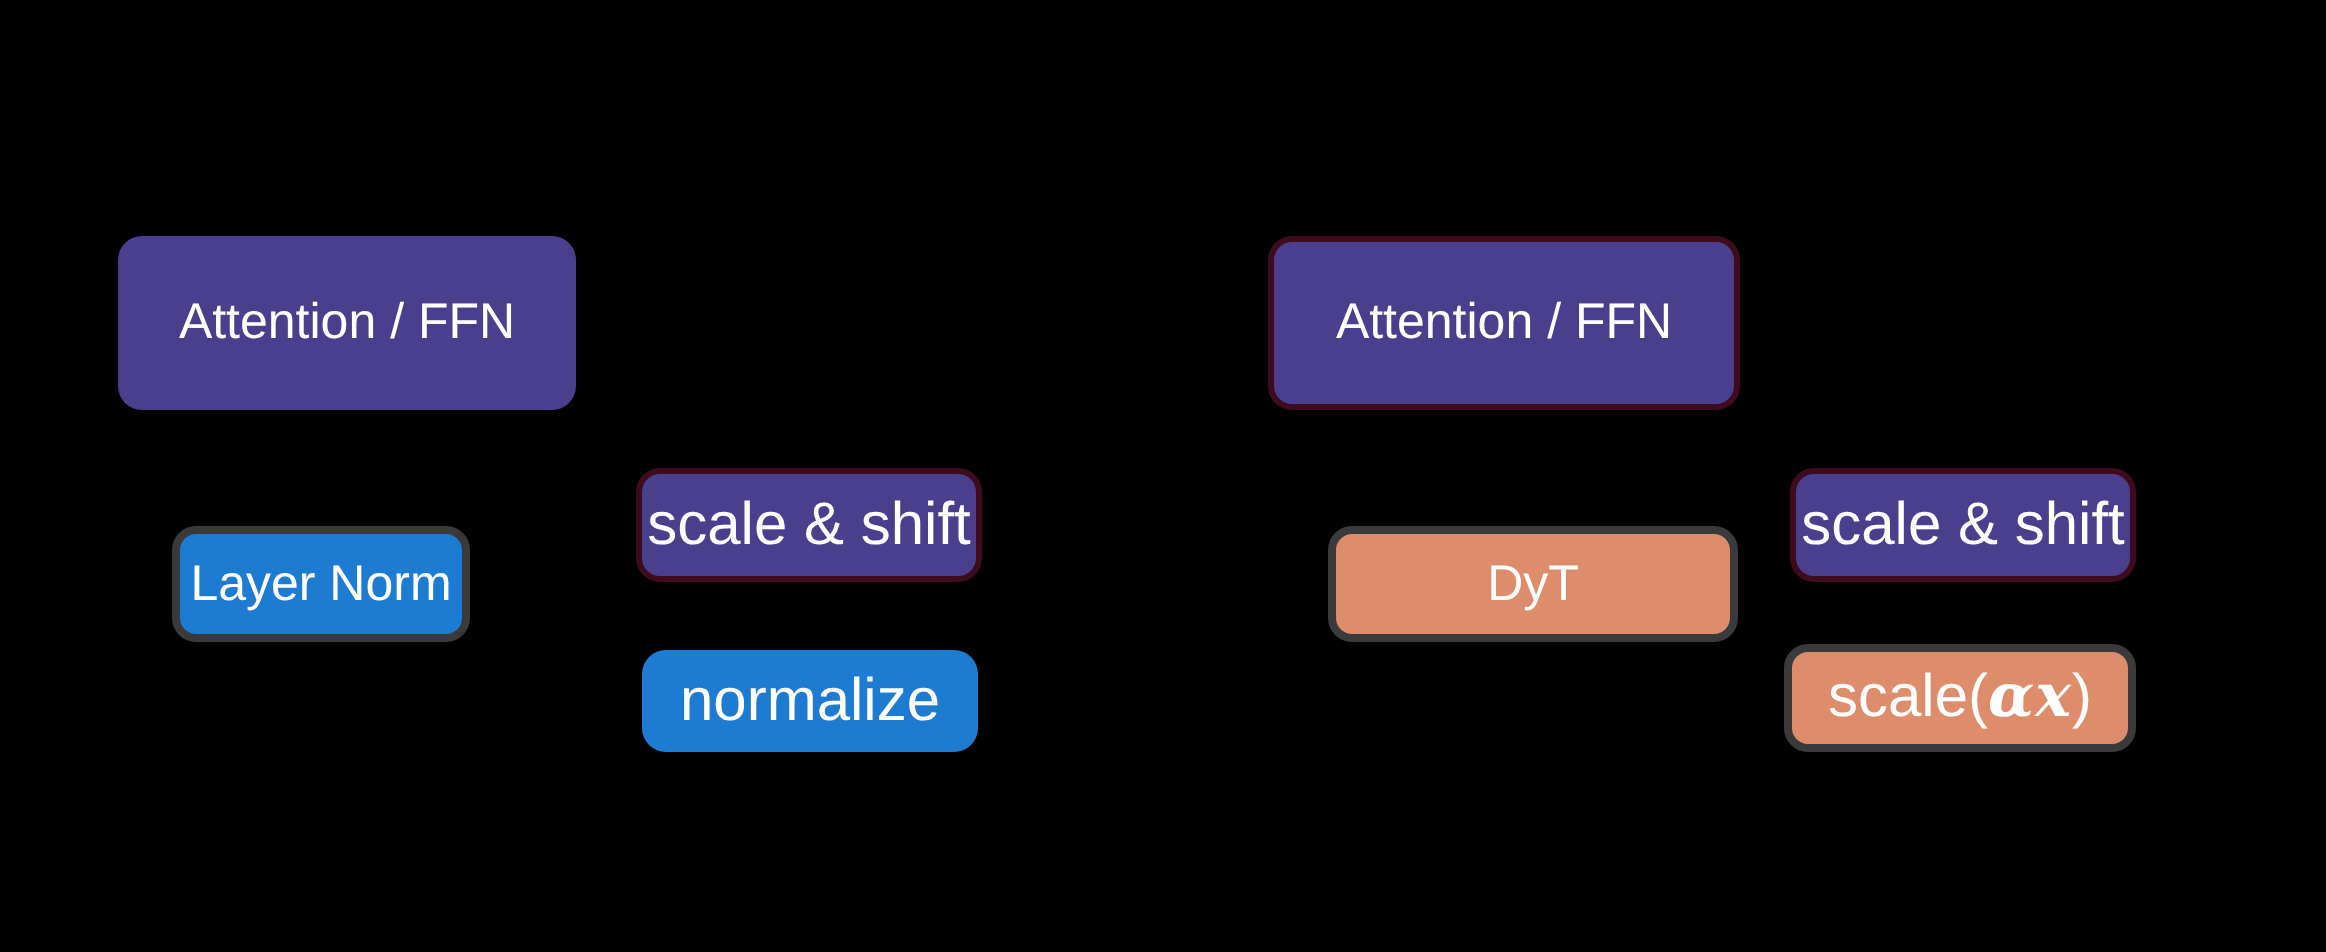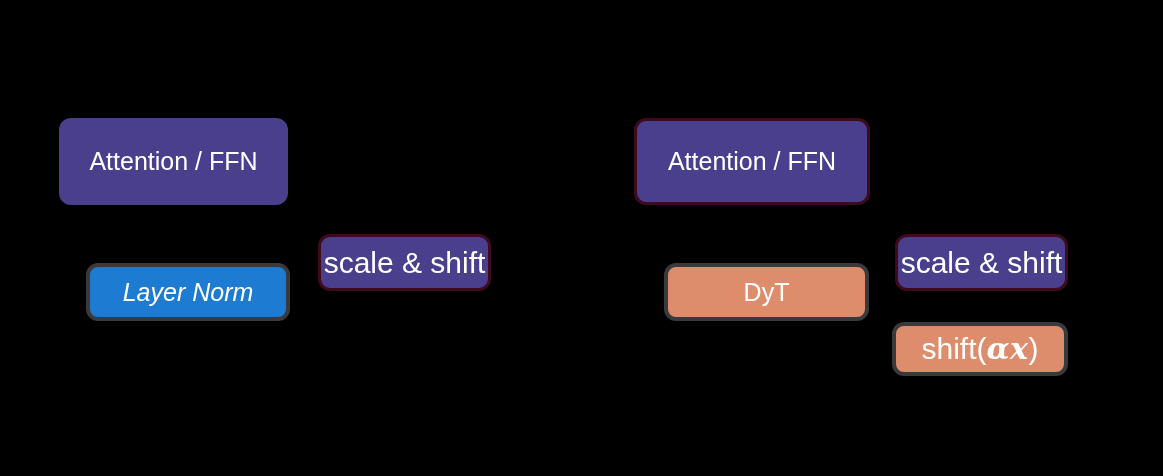--- a/index.html
+++ b/index.html
@@ -58,33 +58,34 @@
     align-items: baseline;
   }
 </style>
 </head>
 <body>
 
 <div id="canvas">
 
   <div class="node fill-purple bd-none t-lg" style="left:59px; top:118px; width:229px; height:87px;">Attention / FFN</div>
 
-  <div class="node fill-blue bd-gray t-lg" style="left:86px; top:263px; width:204px; height:58px;font-style:italic;">Layer Norm</div>
+  <div class="node fill-blue bd-gray t-lg" style="left:86px; top:263px; width:149px; height:58px;">Layer Norm</div>
 
   <div class="node fill-purple bd-maroon t-md" style="left:318px; top:234px; width:173px; height:57px;">scale &amp; shift</div>
 
+  <div class="node fill-blue bd-none t-md" style="left:321px; top:325px; width:168px; height:51px;">normalize</div>
 
   <div class="node fill-purple bd-maroon t-lg" style="left:634px; top:118px; width:236px; height:87px;">Attention / FFN</div>
 
   <div class="node fill-salmon bd-gray t-lg" style="left:664px; top:263px; width:205px; height:58px;">DyT</div>
 
   <div class="node fill-purple bd-maroon t-md" style="left:895px; top:234px; width:173px; height:57px;">scale &amp; shift</div>
 
   <div class="node fill-salmon bd-gray t-md" style="left:892px; top:322px; width:176px; height:54px;">
     <span class="formula">
-        <span>shift(</span>
+        <span>scale(</span>
         <span class="mathsym">α</span>
         <span class="mathsym">x</span>
         <span>)</span>
       </span>
   </div>
 
 </div>
 
 </body></html>

